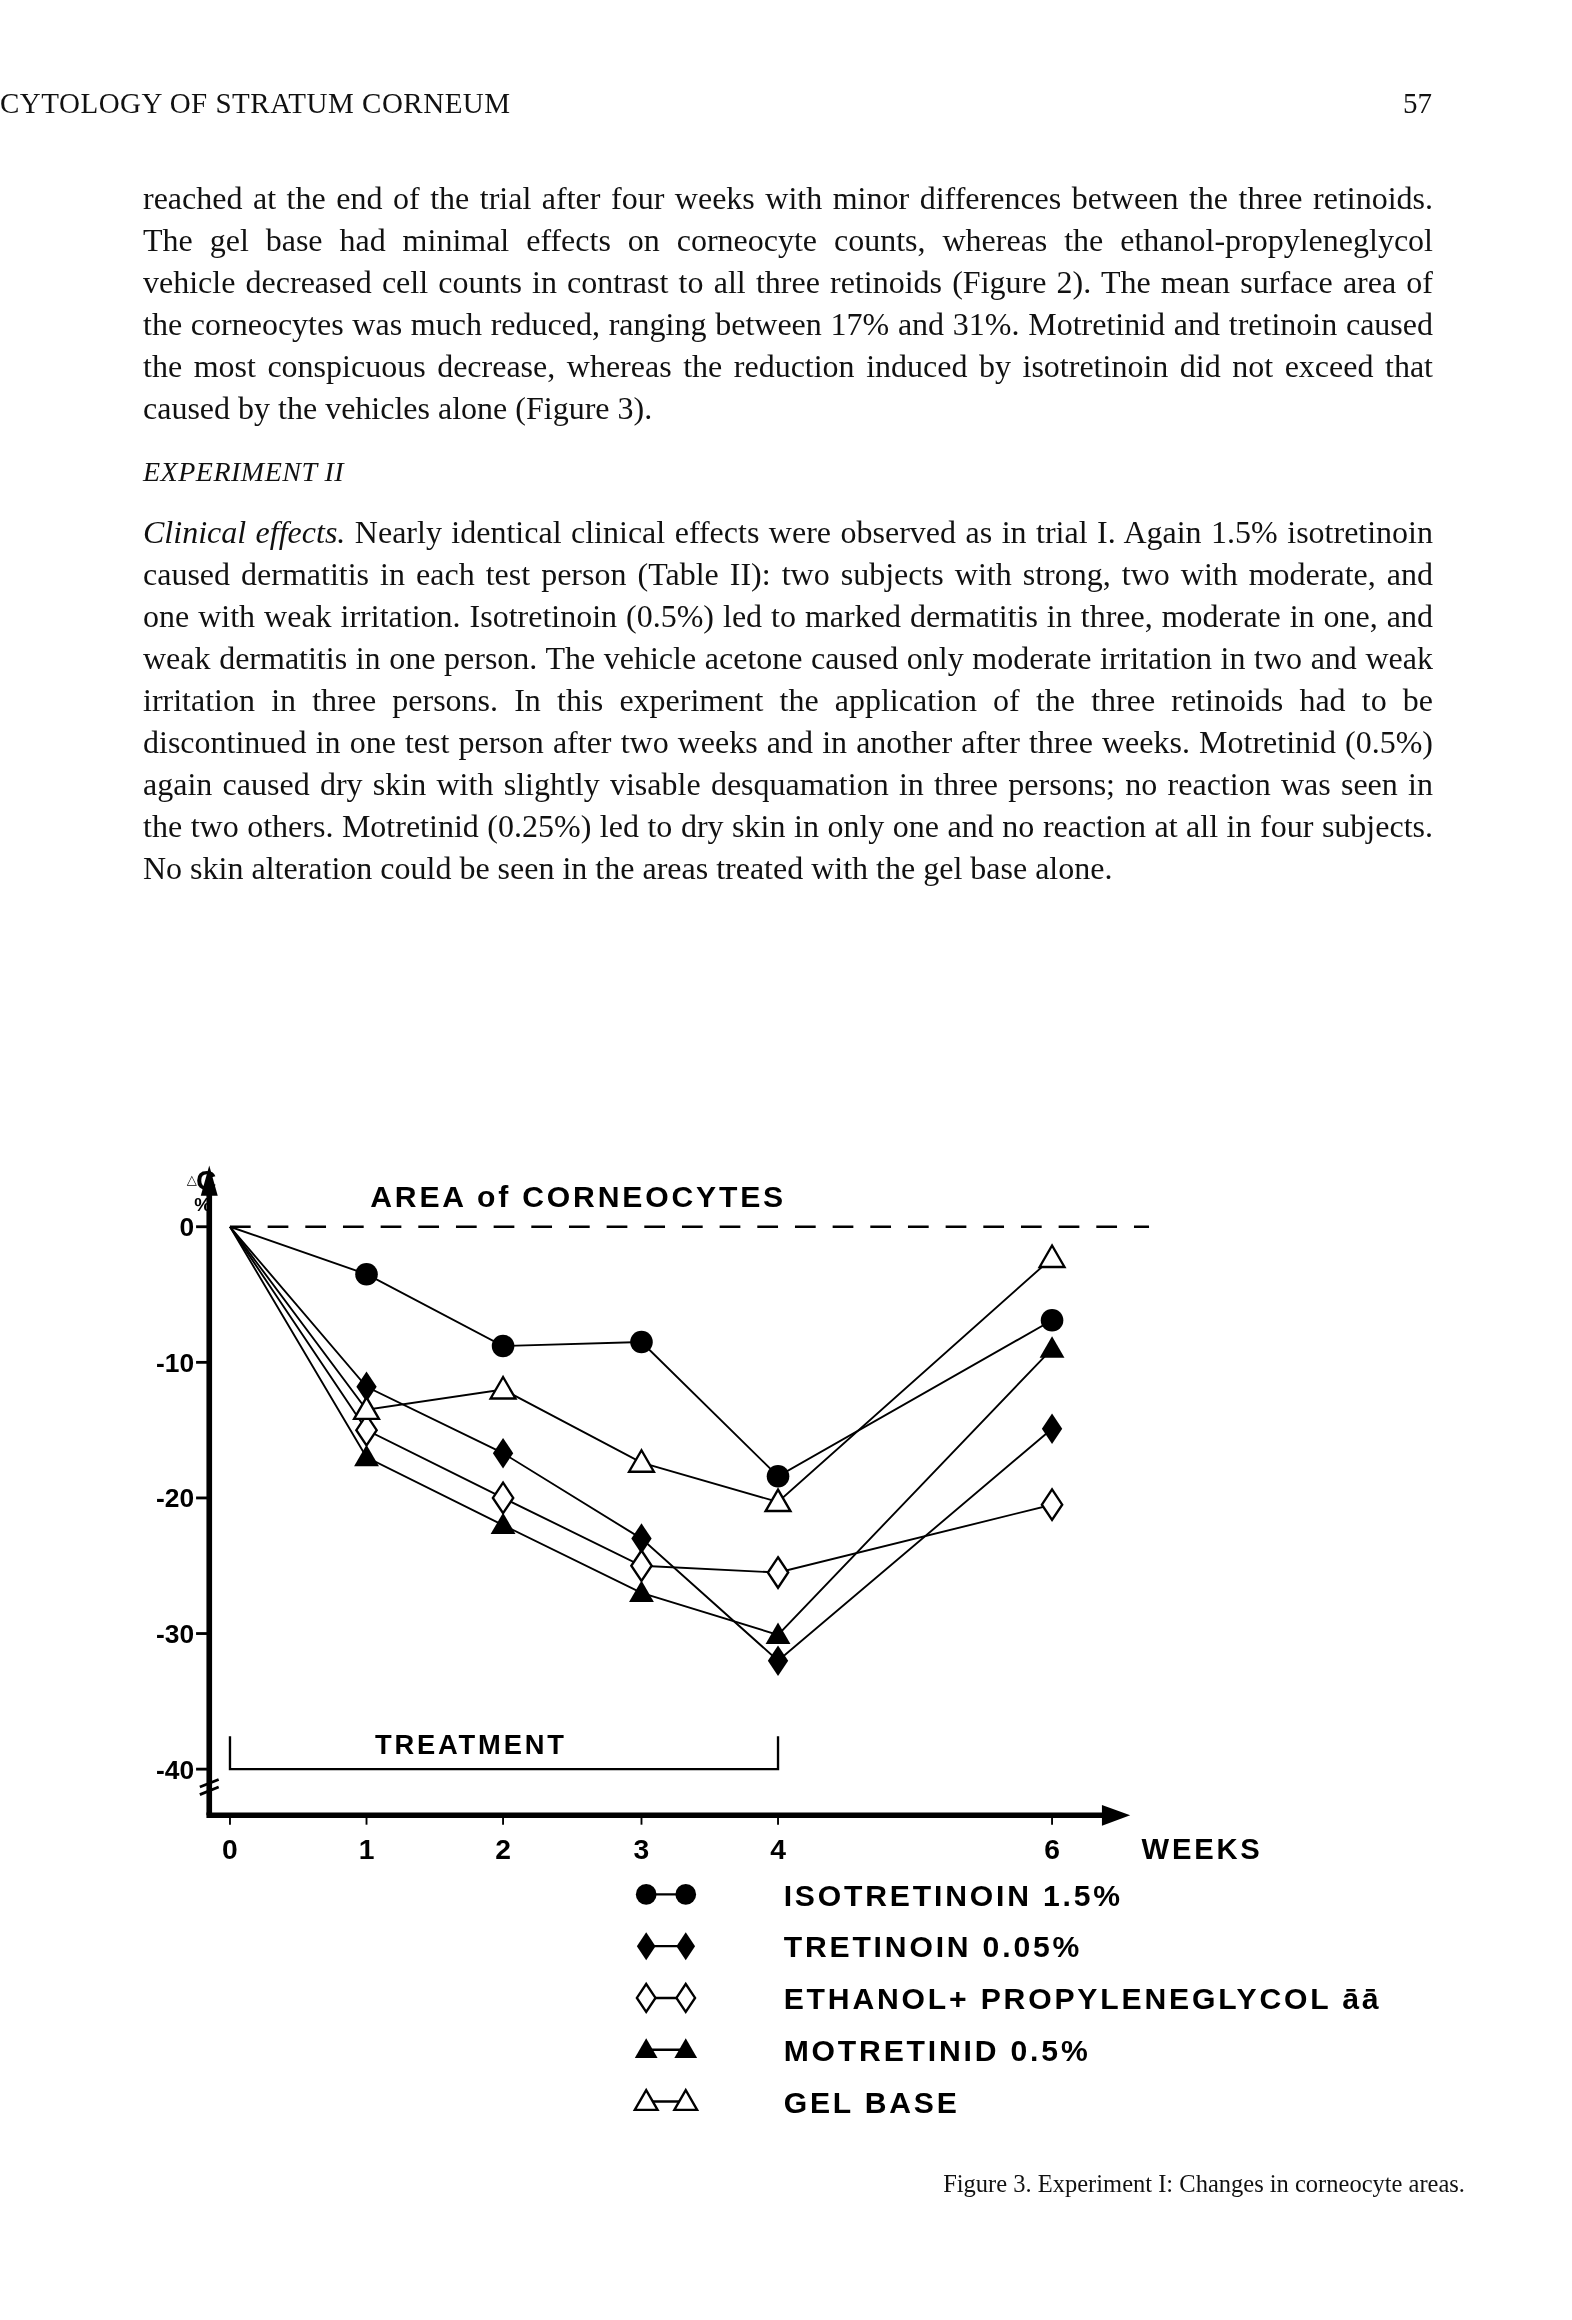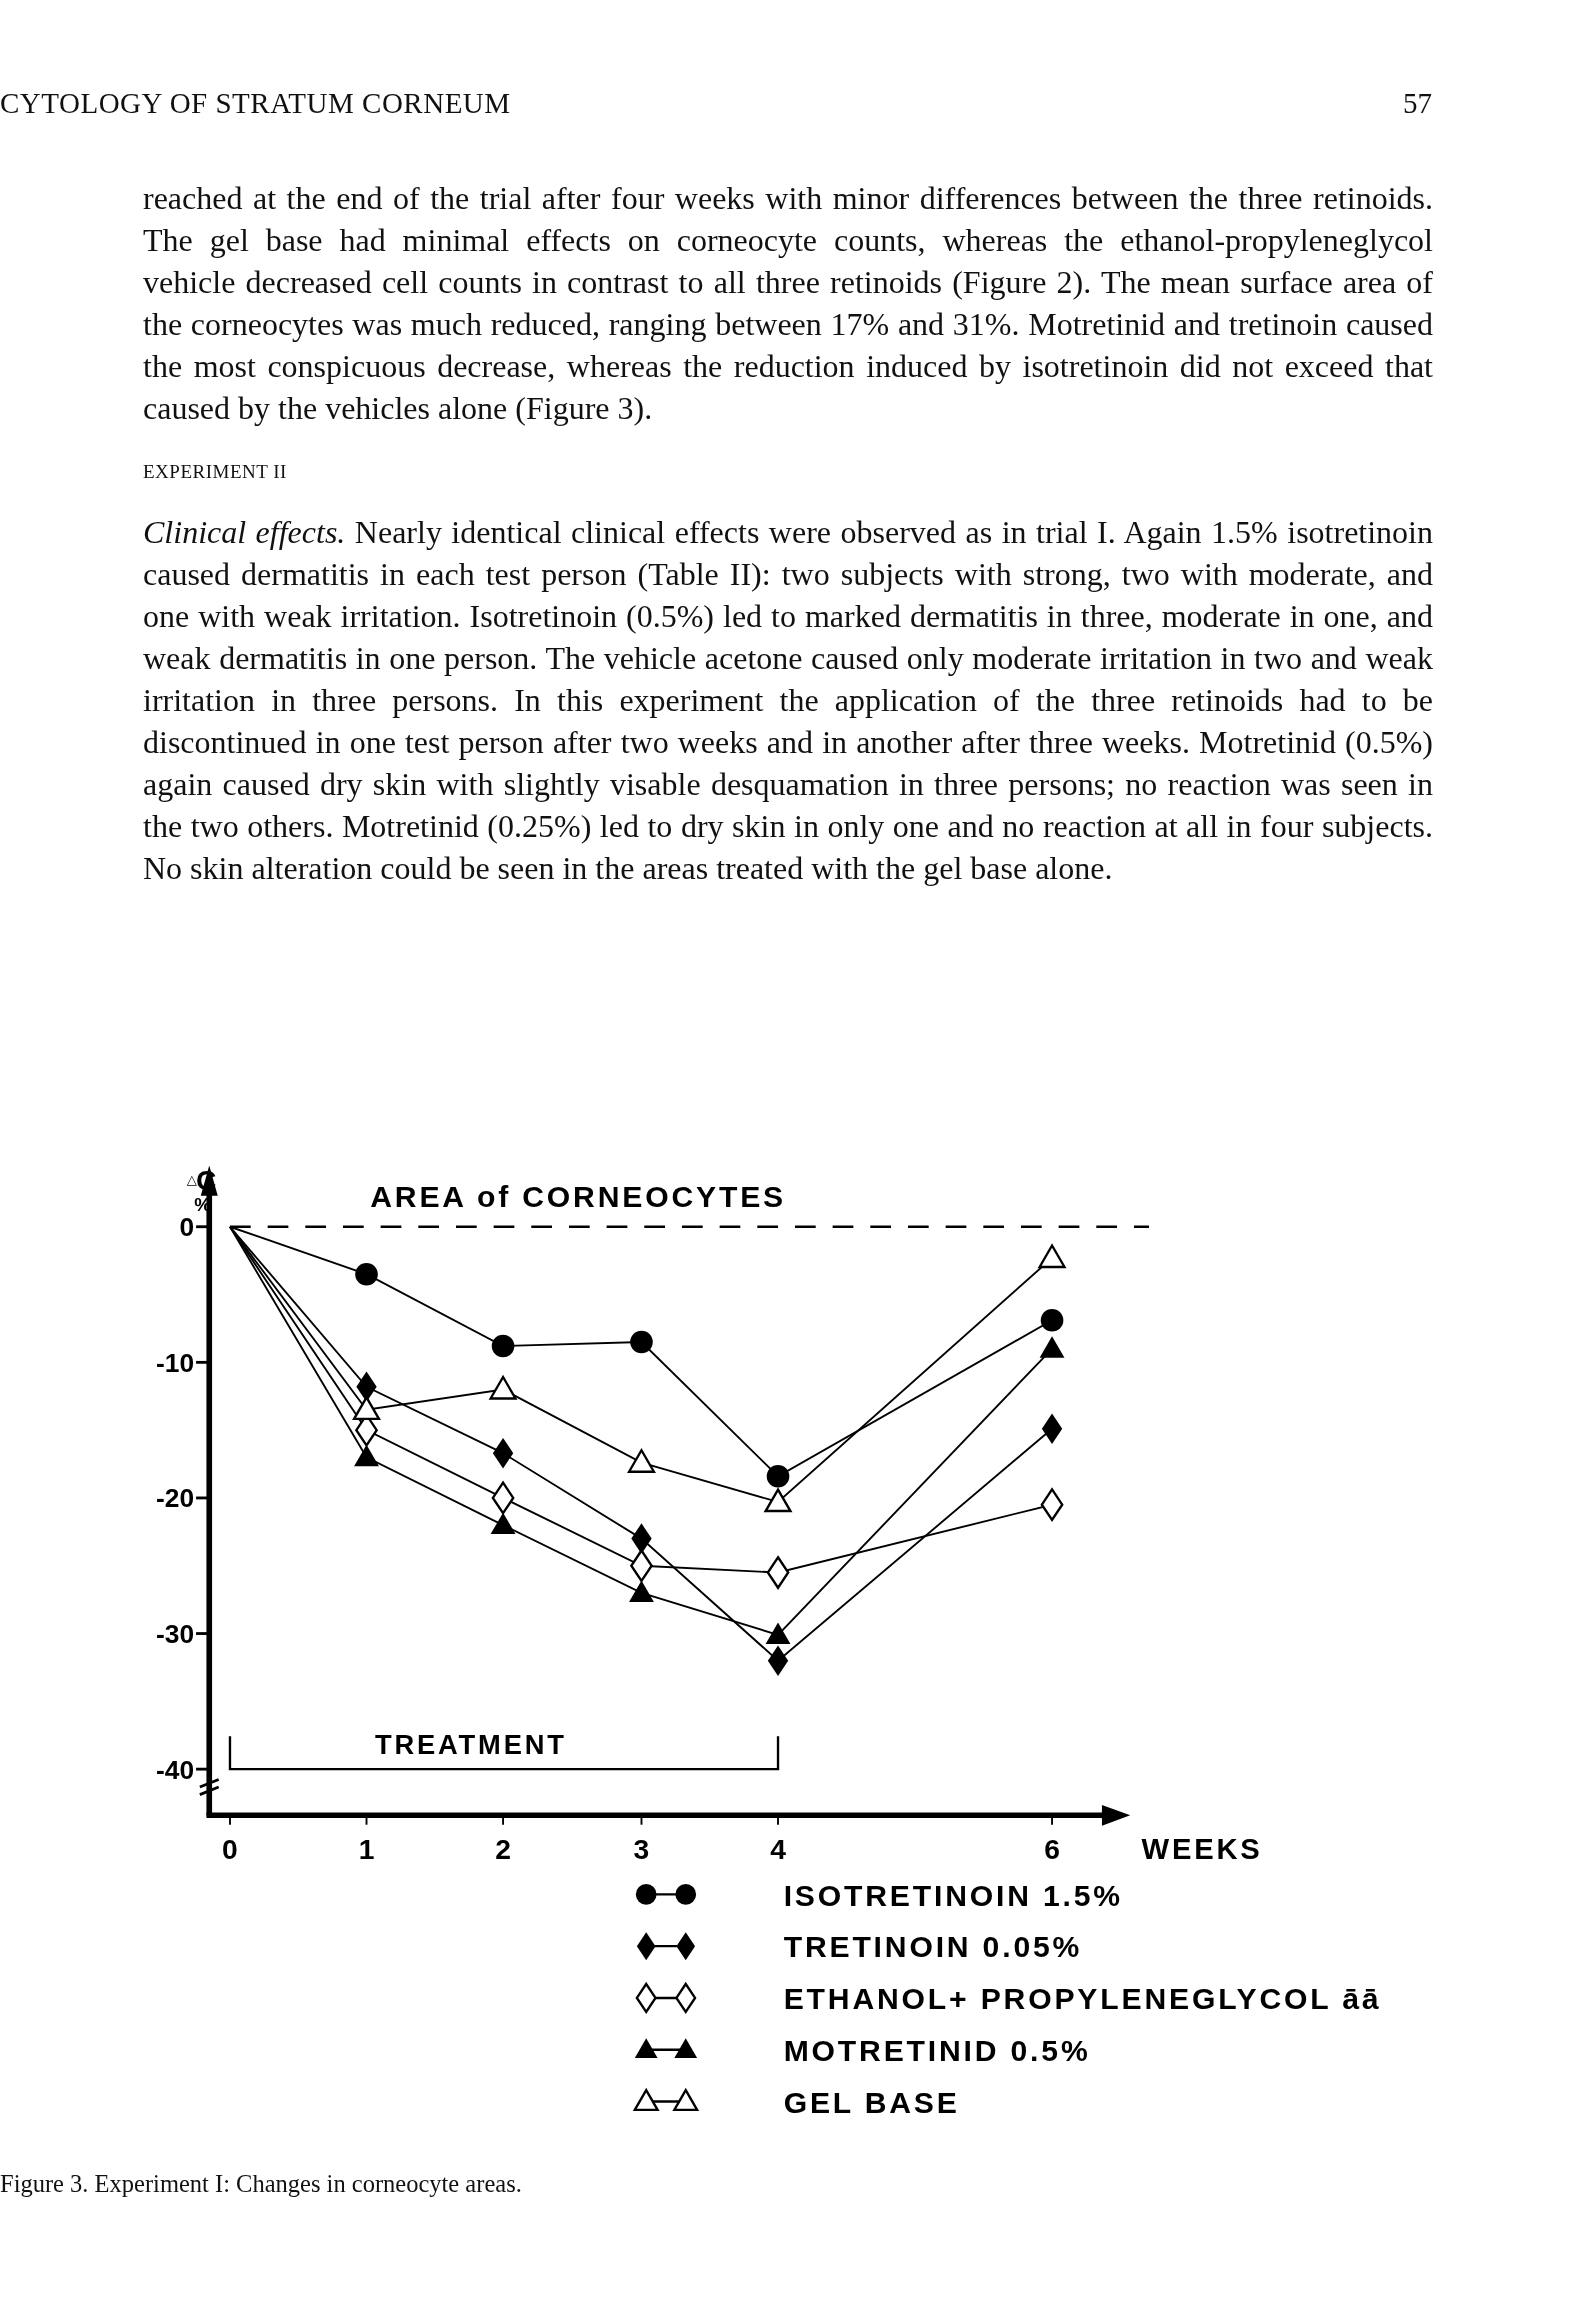--- a/index.html
+++ b/index.html
@@ -2,26 +2,26 @@
 <html style="font-size:15px"><head>
 <meta charset="utf-8">
 <style>
   html, body { margin:0; padding:0; background:#fff; }
   body { width:1573px; height:2320px; position:relative; font-family:"DejaVu Serif","Liberation Serif",serif; color:#111; }
   .running-head { position:absolute; top:87px; left:0; width:1573px; height:47px; }
   .running-title { position:absolute; left:0; width:1573px; font-size:29px; letter-spacing:0.5px; font-family:"Liberation Serif",serif; }
   .page-num { position:absolute; right:141px; font-size:29px; font-family:"Liberation Serif",serif; }
   .body-text { position:absolute; left:143px; width:1290px; font-family:"Liberation Serif",serif; font-size:32px; line-height:42px; text-align:justify; }
   .body-text p { margin:0; }
-  .section-head { font-size:19px; letter-spacing:0.5px; margin:29px 0 25.4px 0 !important; line-height:28px; }
+  .section-head { font-size:28px; letter-spacing:0.5px; margin:29px 0 25.4px 0 !important; line-height:28px;font-style:italic; }
   .run-in { font-style:italic; }
   .para2 { margin-top:11.3px !important; }
   .figure { position:absolute; left:0; top:1158px; width:1573px; height:1036px; }
   .figure svg { position:absolute; left:0; top:0; }
-  .caption { position:absolute; top:2170px; left:0; width:1465px; text-align:left; font-family:"Liberation Serif",serif; font-size:24.5px; }
+  .caption { position:absolute; top:2170px; left:0; width:1465px; text-align:right; font-family:"Liberation Serif",serif; font-size:24.5px; }
   .chart-text { font-family:"Liberation Sans","DejaVu Sans",sans-serif; font-weight:bold; }
 </style>
 </head>
 <body>
 
 <div class="running-head">
   <span class="running-title">CYTOLOGY OF STRATUM CORNEUM</span>
   <span class="page-num">57</span>
 </div>
 

